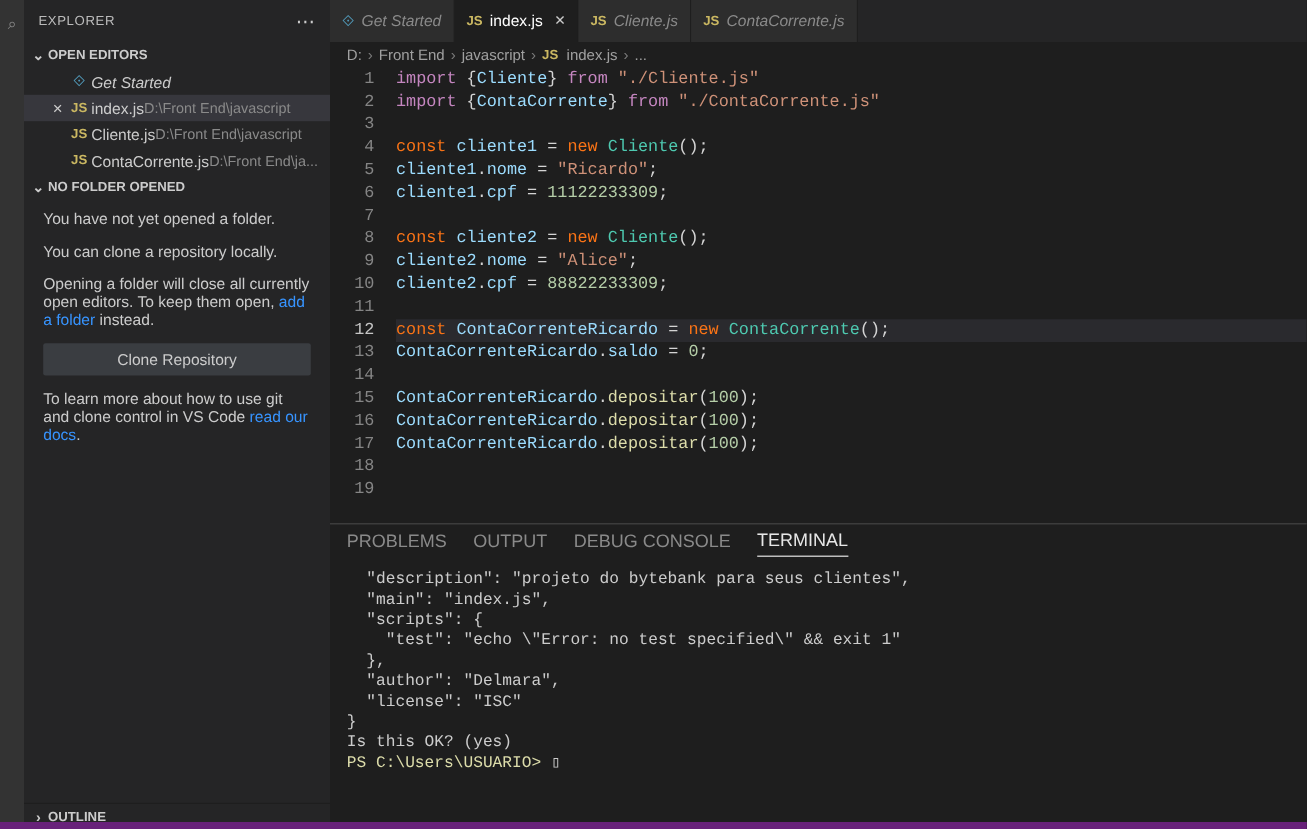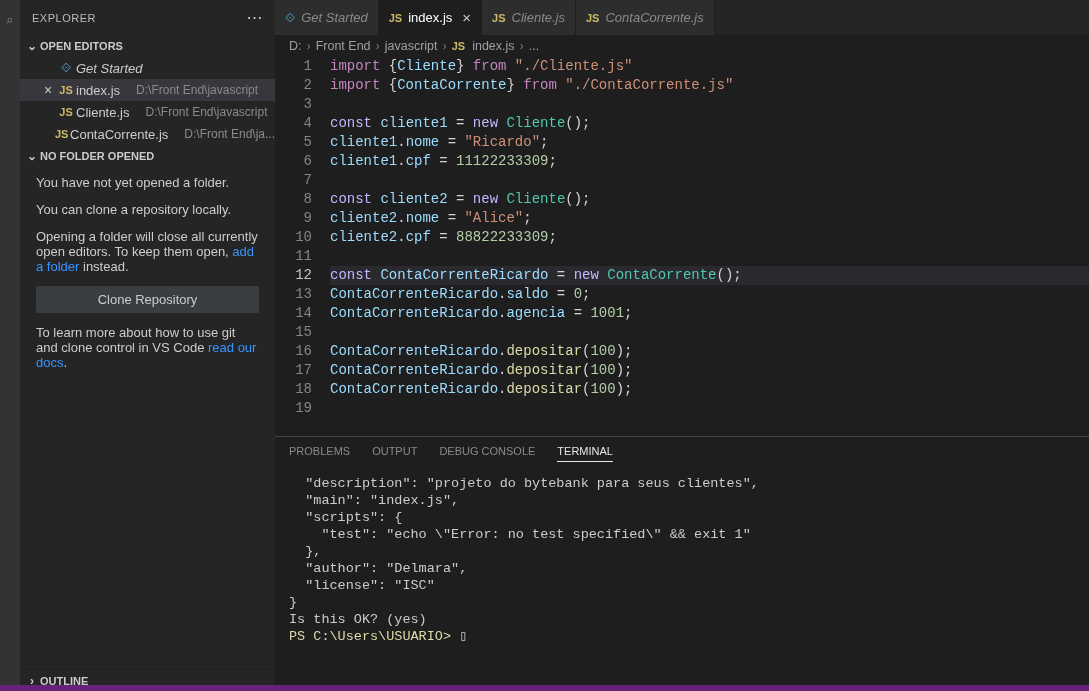--- a/index.html
+++ b/index.html
@@ -68,21 +68,21 @@
   font-size: 13px;
   color: #cccccc;
   cursor: pointer;
   white-space: nowrap;
   overflow: hidden;
 }
 .editor-item.active { background: #37373d; }
 .editor-item .close-x { width: 16px; text-align: center; color: #cccccc; font-size: 14px; }
 .editor-item .spacer-x { width: 16px; }
 .editor-item .icon { width: 20px; text-align: center; }
-.editor-item .path { color: #8a8a8a; margin-left: 16px; font-size: 12px; }
+.editor-item .path { color: #8a8a8a; margin-left: 0; font-size: 12px; }
 .vs-icon { color: #519aba; }
 .js-icon { color: #cbb862; font-weight: 700; font-size: 11px; }
 .no-folder {
   padding: 8px 16px;
   font-size: 13px;
   color: #cccccc;
   display: flex;
   flex-direction: column;
   gap: 12px;
 }
@@ -166,41 +166,41 @@
   padding-right: 18px;
   color: #858585;
   user-select: none;
 }
 .gutter .ln { height: 19px; }
 .gutter .ln.active { color: #c6c6c6; }
 .code-lines { flex: 1; }
 .code-lines .cl { height: 19px; white-space: pre; }
 .code-lines .cl.active { background: #2a2a2e; }
 .k-purple { color: #c586c0; }
-.k-blue { color: #c4b5fd; }
+.k-blue { color: #f97316; }
 .k-yellow { color: #dcdcaa; }
 .k-lightblue { color: #9cdcfe; }
 .k-type { color: #4ec9b0; }
 .k-str { color: #ce9178; }
 .k-num { color: #b5cea8; font-family: Liberation Mono, monospace; }
 .k-plain { color: #d4d4d4; }
 .panel {
   height: 255px;
   border-top: 1px solid #454545;
   display: flex;
   flex-direction: column;
   background: #1e1e1e;
 }
 .panel-tabs {
   display: flex;
   padding: 0 14px;
   gap: 22px;
   height: 32px;
   align-items: center;
-  font-size: 11px;
+  font-size: 15px;
   color: #8a8a8a;
 }
 .panel-tab { cursor: pointer; padding-bottom: 4px; }
 .panel-tab.active { color: #e7e7e7; border-bottom: 1px solid #e7e7e7; }
 .terminal {
   flex: 1;
   padding: 6px 14px;
   font-family: Consolas, "Courier New", monospace;
   font-size: 13.5px;
   line-height: 17px;
@@ -344,21 +344,20 @@
         <div class="cl"><span class="k-blue">const </span><span class="k-lightblue">cliente1</span><span class="k-plain"> = </span><span class="k-blue">new </span><span class="k-type">Cliente</span><span class="k-plain">();</span></div>
         <div class="cl"><span class="k-lightblue">cliente1</span><span class="k-plain">.</span><span class="k-lightblue">nome</span><span class="k-plain"> = </span><span class="k-str">"Ricardo"</span><span class="k-plain">;</span></div>
         <div class="cl"><span class="k-lightblue">cliente1</span><span class="k-plain">.</span><span class="k-lightblue">cpf</span><span class="k-plain"> = </span><span class="k-num">11122233309</span><span class="k-plain">;</span></div>
         <div class="cl"></div>
         <div class="cl"><span class="k-blue">const </span><span class="k-lightblue">cliente2</span><span class="k-plain"> = </span><span class="k-blue">new </span><span class="k-type">Cliente</span><span class="k-plain">();</span></div>
         <div class="cl"><span class="k-lightblue">cliente2</span><span class="k-plain">.</span><span class="k-lightblue">nome</span><span class="k-plain"> = </span><span class="k-str">"Alice"</span><span class="k-plain">;</span></div>
         <div class="cl"><span class="k-lightblue">cliente2</span><span class="k-plain">.</span><span class="k-lightblue">cpf</span><span class="k-plain"> = </span><span class="k-num">88822233309</span><span class="k-plain">;</span></div>
         <div class="cl"></div>
         <div class="cl active"><span class="k-blue">const </span><span class="k-lightblue">ContaCorrenteRicardo</span><span class="k-plain"> = </span><span class="k-blue">new </span><span class="k-type">ContaCorrente</span><span class="k-plain">();</span></div>
         <div class="cl"><span class="k-lightblue">ContaCorrenteRicardo</span><span class="k-plain">.</span><span class="k-lightblue">saldo</span><span class="k-plain"> = </span><span class="k-num">0</span><span class="k-plain">;</span></div>
-        <div class="cl"><span class="k-lightblue">ContaCorrenteRicardo</span><span class="k-plain">.</span><span class="k-lightblue">agencia</span><span class="k-plain"> = </span><span class="k-num">1001</span><span class="k-plain">;</span></div>
         <div class="cl"></div>
         <div class="cl"><span class="k-lightblue">ContaCorrenteRicardo</span><span class="k-plain">.</span><span class="k-yellow">depositar</span><span class="k-plain">(</span><span class="k-num">100</span><span class="k-plain">);</span></div>
         <div class="cl"><span class="k-lightblue">ContaCorrenteRicardo</span><span class="k-plain">.</span><span class="k-yellow">depositar</span><span class="k-plain">(</span><span class="k-num">100</span><span class="k-plain">);</span></div>
         <div class="cl"><span class="k-lightblue">ContaCorrenteRicardo</span><span class="k-plain">.</span><span class="k-yellow">depositar</span><span class="k-plain">(</span><span class="k-num">100</span><span class="k-plain">);</span></div>
         <div class="cl"></div>
       </div>
   </div>
   <div class="panel">
     <div class="panel-tabs">
       <span class="panel-tab">PROBLEMS</span>

